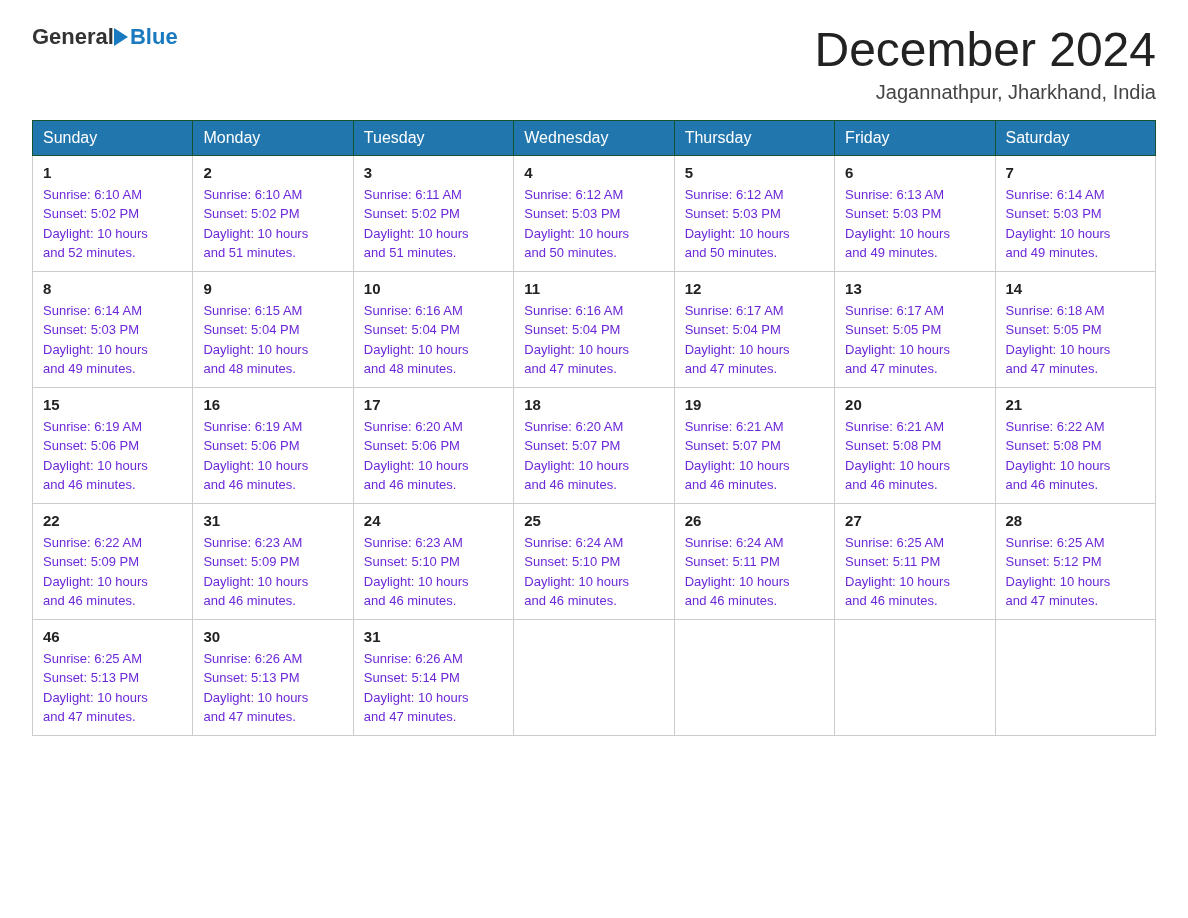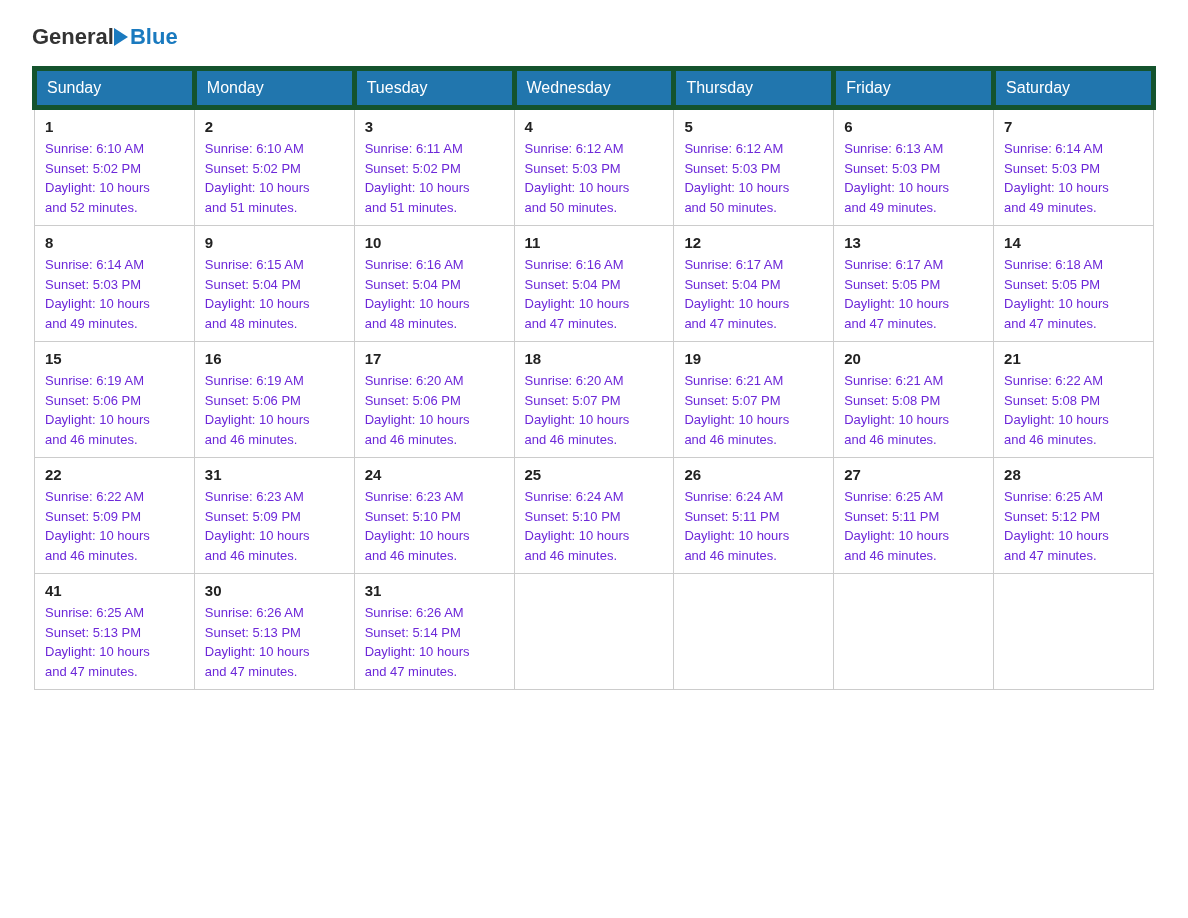--- a/index.html
+++ b/index.html
@@ -40,21 +40,21 @@
       border-collapse: collapse;
       table-layout: fixed;
     }
     thead tr th {
       background-color: #2176ae;
       color: #fff;
       padding: 8px 10px;
       font-size: 16px;
       font-weight: normal;
       text-align: left;
-      border: 5px solid #14532d;
+      border: 1px solid #14532d;
     }
     tbody tr td {
       vertical-align: top;
       padding: 8px 10px;
       border: 1px solid #ccc;
       font-size: 13.5px;
       color: #222;
       height: 110px;
     }
     tbody tr td .day-num {
@@ -112,20 +112,24 @@
 <div class="header-area">
   <div class="logo-wrapper">
     <div class="logo-top">
       <span class="logo-text-general">General</span>
       <span class="arrow-right"></span>
     </div>
     <div class="logo-blue-row">
       <span class="logo-text-blue-standalone">Blue</span>
     </div>
   </div>
+  <div class="title-area">
+    <div class="calendar-title">December 2024</div>
+    <div class="calendar-subtitle">Jagannathpur, Jharkhand, India</div>
+  </div>
 </div>
 
 <table>
   <thead>
     <tr>
     <th>Sunday</th>
         <th>Monday</th>
         <th>Tuesday</th>
         <th>Wednesday</th>
         <th>Thursday</th>
@@ -249,21 +253,21 @@
           <span class="day-num">27</span>
           <div class="day-info">Sunrise: 6:25 AM<br>Sunset: 5:11 PM<br>Daylight: 10 hours<br>and 46 minutes.</div>
         </td>
         <td>
           <span class="day-num">28</span>
           <div class="day-info">Sunrise: 6:25 AM<br>Sunset: 5:12 PM<br>Daylight: 10 hours<br>and 47 minutes.</div>
         </td>
       </tr>
       <tr>
         <td>
-          <span class="day-num">41</span>
+          <span class="day-num">46</span>
           <div class="day-info">Sunrise: 6:25 AM<br>Sunset: 5:13 PM<br>Daylight: 10 hours<br>and 47 minutes.</div>
         </td>
         <td>
           <span class="day-num">30</span>
           <div class="day-info">Sunrise: 6:26 AM<br>Sunset: 5:13 PM<br>Daylight: 10 hours<br>and 47 minutes.</div>
         </td>
         <td>
           <span class="day-num">31</span>
           <div class="day-info">Sunrise: 6:26 AM<br>Sunset: 5:14 PM<br>Daylight: 10 hours<br>and 47 minutes.</div>
         </td>

